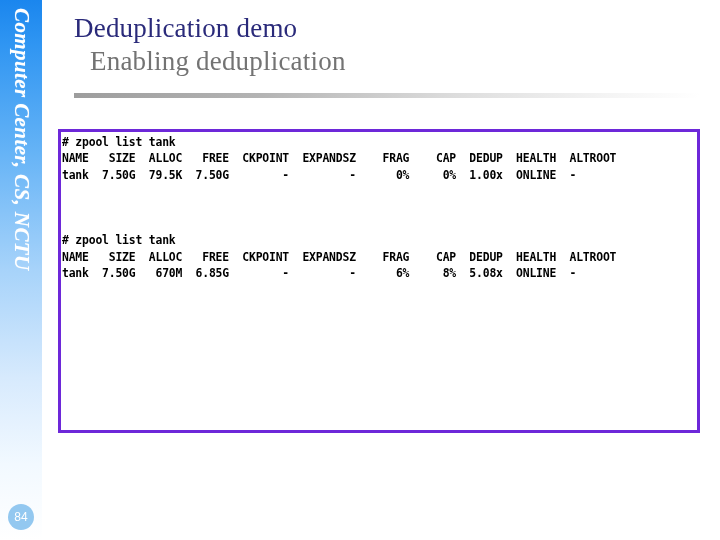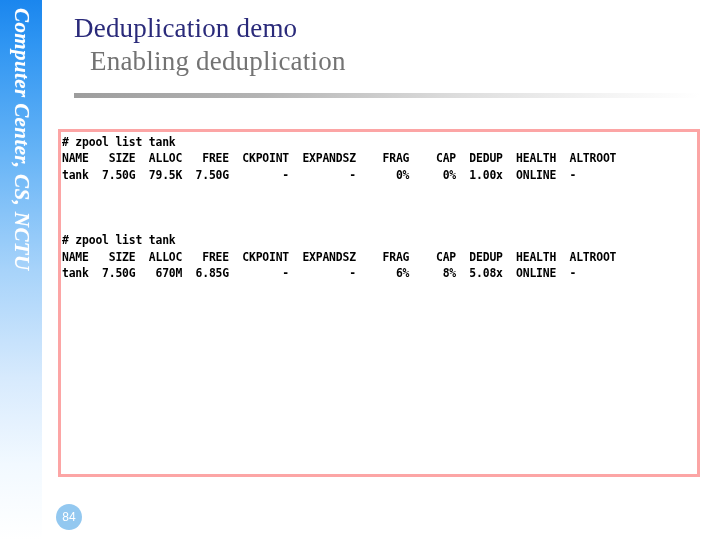--- a/index.html
+++ b/index.html
@@ -52,21 +52,20 @@
     top: 504px;
     width: 26px;
     height: 26px;
     border-radius: 50%;
     background: #93c8f0;
     color: #ffffff;
     font-family: "Liberation Sans", sans-serif;
     font-size: 12px;
     line-height: 26px;
     text-align: center;
-    margin-left: 48px;
   }
 
   
   .title-block {
     position: absolute;
     left: 74px;
     top: 12px;
     width: 628px;
   }
   .title-line1 {
@@ -94,22 +93,22 @@
     height: 5px;
     background: linear-gradient(to right, #9d9d9d 0%, #b4b4b4 30%, #dedede 62%, #f4f4f4 85%, #ffffff 100%);
   }
 
   
   .term-frame {
     position: absolute;
     left: 58px;
     top: 129px;
     width: 642px;
-    height: 348px;
-    border: 3px solid #fca5a5;
+    height: 304px;
+    border: 3px solid #6d28d9;
     background: #ffffff;
     box-sizing: border-box;
     overflow: hidden;
   }
   .term-inner {
     padding: 2px 0 0 1px;
   }
   pre.term-block {
     margin: 0;
     font-family: "DejaVu Sans Mono", "Liberation Mono", monospace;

